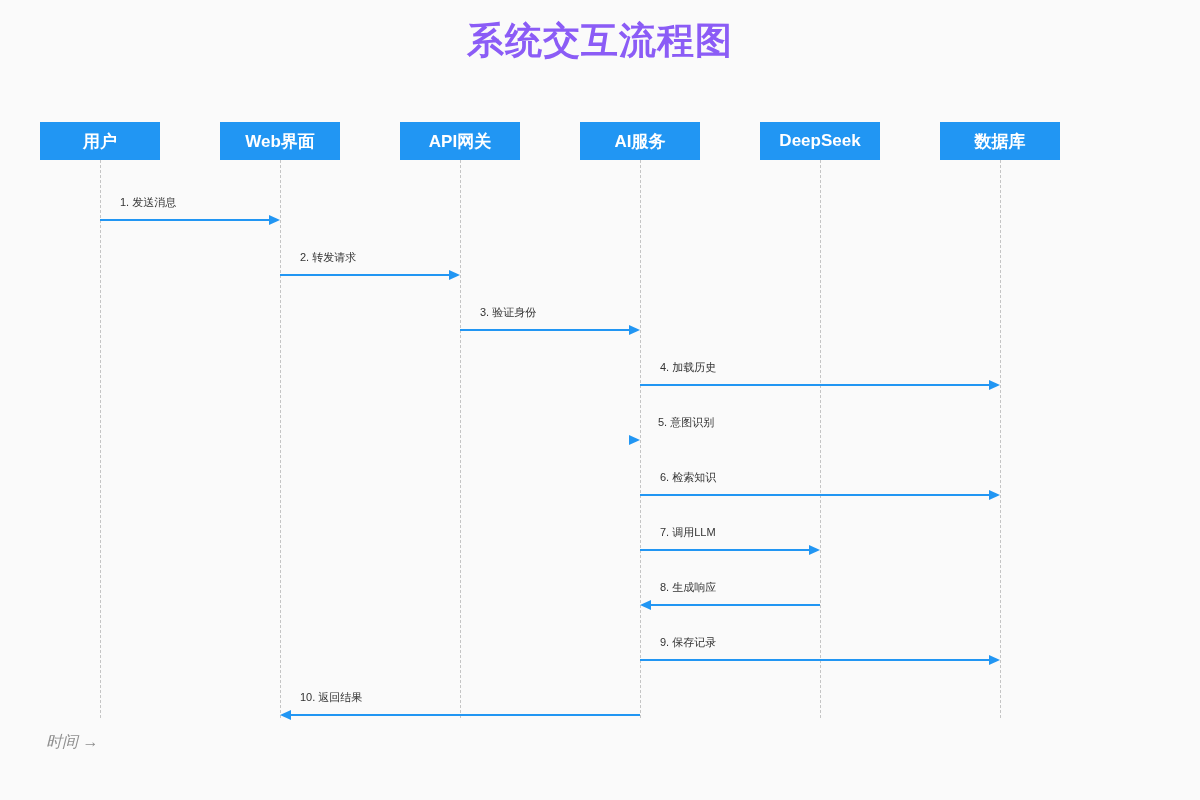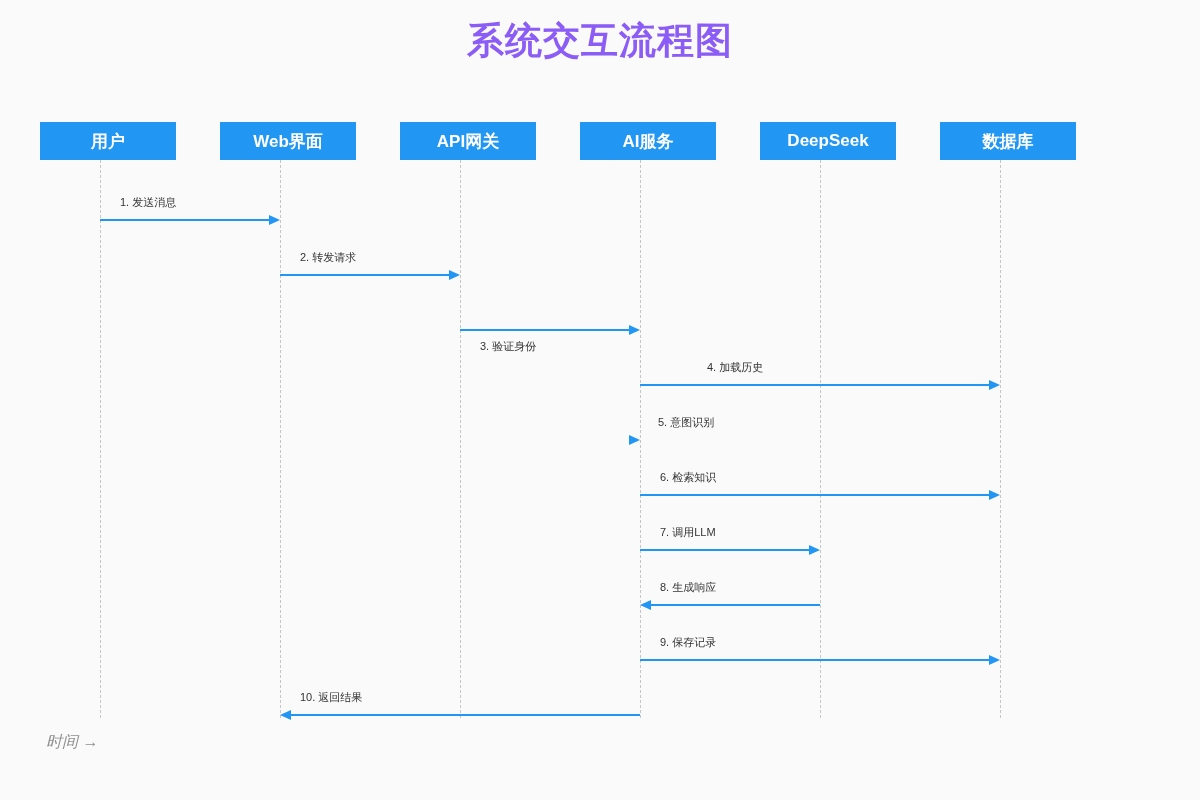--- a/index.html
+++ b/index.html
@@ -25,21 +25,21 @@
     top: 16px;
     width: 1200px;
     text-align: center;
     font-size: 37px;
     font-weight: bold;
     letter-spacing: 1px;
     color: #8b5cf6;
   }
   .actor-box {
     position: absolute;
-    width: 136px;
+    width: 120px;
     height: 38px;
     background: #2196F3;
     color: #ffffff;
     font-size: 17px;
     font-weight: bold;
     display: flex;
     align-items: center;
     justify-content: center;
     box-sizing: border-box;
   }
@@ -115,24 +115,24 @@
     </div>
   <div id="messages-layer">
       <div class="msg-line" style="top: 219px; left: 100px; width: 171px;"></div>
       <div class="arrow-head right" style="top: 215px; left: 269px;"></div>
       <div class="msg-label" style="left: 120px; top: 195px;">1. 发送消息</div>
       <div class="msg-line" style="top: 274px; left: 280px; width: 171px;"></div>
       <div class="arrow-head right" style="top: 270px; left: 449px;"></div>
       <div class="msg-label" style="left: 300px; top: 250px; text-align: right;">2. 转发请求</div>
       <div class="msg-line" style="top: 329px; left: 460px; width: 171px;"></div>
       <div class="arrow-head right" style="top: 325px; left: 629px;"></div>
-      <div class="msg-label" style="left: 480px; top: 305px; margin-top: 34px;">3. 验证身份</div>
+      <div class="msg-label" style="left: 480px; top: 305px;">3. 验证身份</div>
       <div class="msg-line" style="top: 384px; left: 640px; width: 351px;"></div>
       <div class="arrow-head right" style="top: 380px; left: 989px;"></div>
-      <div class="msg-label" style="left: 660px; top: 360px; margin-left: 47px;">4. 加载历史</div>
+      <div class="msg-label" style="left: 660px; top: 360px;">4. 加载历史</div>
       <div class="arrow-head right" style="top: 435px; left: 629px;"></div>
       <div class="msg-label" style="left: 658px; top: 415px;">5. 意图识别</div>
       <div class="msg-line" style="top: 494px; left: 640px; width: 351px;"></div>
       <div class="arrow-head right" style="top: 490px; left: 989px;"></div>
       <div class="msg-label" style="left: 660px; top: 470px;">6. 检索知识</div>
       <div class="msg-line" style="top: 549px; left: 640px; width: 171px;"></div>
       <div class="arrow-head right" style="top: 545px; left: 809px;"></div>
       <div class="msg-label" style="left: 660px; top: 525px; text-align: center;">7. 调用LLM</div>
       <div class="msg-line" style="top: 604px; left: 649px; width: 171px;"></div>
       <div class="arrow-head left" style="top: 600px; left: 640px;"></div>

